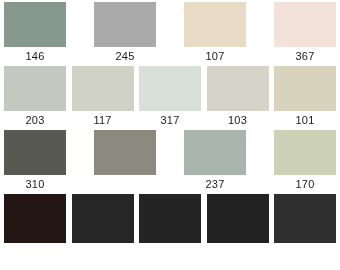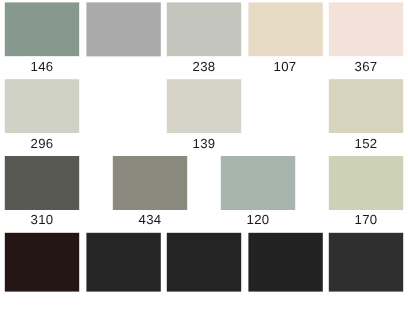--- a/index.html
+++ b/index.html
@@ -61,60 +61,64 @@
 <body style="background: rgb(255, 255, 255);">
 
 <div id="swatch-chart">
     <div class="swatch-row row-1">
       <div class="swatch-cell">
         <div class="swatch-chip" style="background-color: rgb(135, 153, 143);"></div>
         <div class="swatch-label">146</div>
       </div>
       <div class="swatch-cell">
         <div class="swatch-chip" style="background-color: rgb(170, 170, 170);"></div>
-      </div>
-      <div class="swatch-cell">
-        <div class="swatch-chip" style="background-color: rgb(196, 198, 189);"></div>
-        <div class="swatch-label">238</div>
+        <div class="swatch-label">245</div>
       </div>
       <div class="swatch-cell">
         <div class="swatch-chip" style="background-color: rgb(232, 219, 197);"></div>
         <div class="swatch-label">107</div>
       </div>
       <div class="swatch-cell">
         <div class="swatch-chip" style="background-color: rgb(242, 226, 218);"></div>
         <div class="swatch-label">367</div>
       </div>
     </div>
     <div class="swatch-row row-2">
       <div class="swatch-cell">
+        <div class="swatch-chip" style="background-color: rgb(196, 200, 192);"></div>
+        <div class="swatch-label">203</div>
+      </div>
+      <div class="swatch-cell">
         <div class="swatch-chip" style="background-color: rgb(209, 210, 198);"></div>
-        <div class="swatch-label">296</div>
+        <div class="swatch-label">117</div>
+      </div>
+      <div class="swatch-cell">
+        <div class="swatch-chip" style="background-color: rgb(216, 222, 218);"></div>
+        <div class="swatch-label">317</div>
       </div>
       <div class="swatch-cell">
         <div class="swatch-chip" style="background-color: rgb(214, 212, 201);"></div>
-        <div class="swatch-label">139</div>
+        <div class="swatch-label">103</div>
       </div>
       <div class="swatch-cell">
         <div class="swatch-chip" style="background-color: rgb(216, 211, 188);"></div>
-        <div class="swatch-label">152</div>
+        <div class="swatch-label">101</div>
       </div>
     </div>
     <div class="swatch-row row-3">
       <div class="swatch-cell">
         <div class="swatch-chip" style="background-color: rgb(87, 89, 82);"></div>
         <div class="swatch-label">310</div>
       </div>
       <div class="swatch-cell">
         <div class="swatch-chip" style="background-color: rgb(138, 139, 126);"></div>
-        <div class="swatch-label">434</div>
       </div>
       <div class="swatch-cell">
         <div class="swatch-chip" style="background-color: rgb(168, 180, 174);"></div>
-        <div class="swatch-label">120</div>
+        <div class="swatch-label">237</div>
       </div>
       <div class="swatch-cell">
         <div class="swatch-chip" style="background-color: rgb(205, 209, 182);"></div>
         <div class="swatch-label">170</div>
       </div>
     </div>
     <div class="swatch-row row-4">
       <div class="swatch-cell">
         <div class="swatch-chip" style="background-color: rgb(36, 22, 20);"></div>
       </div>

